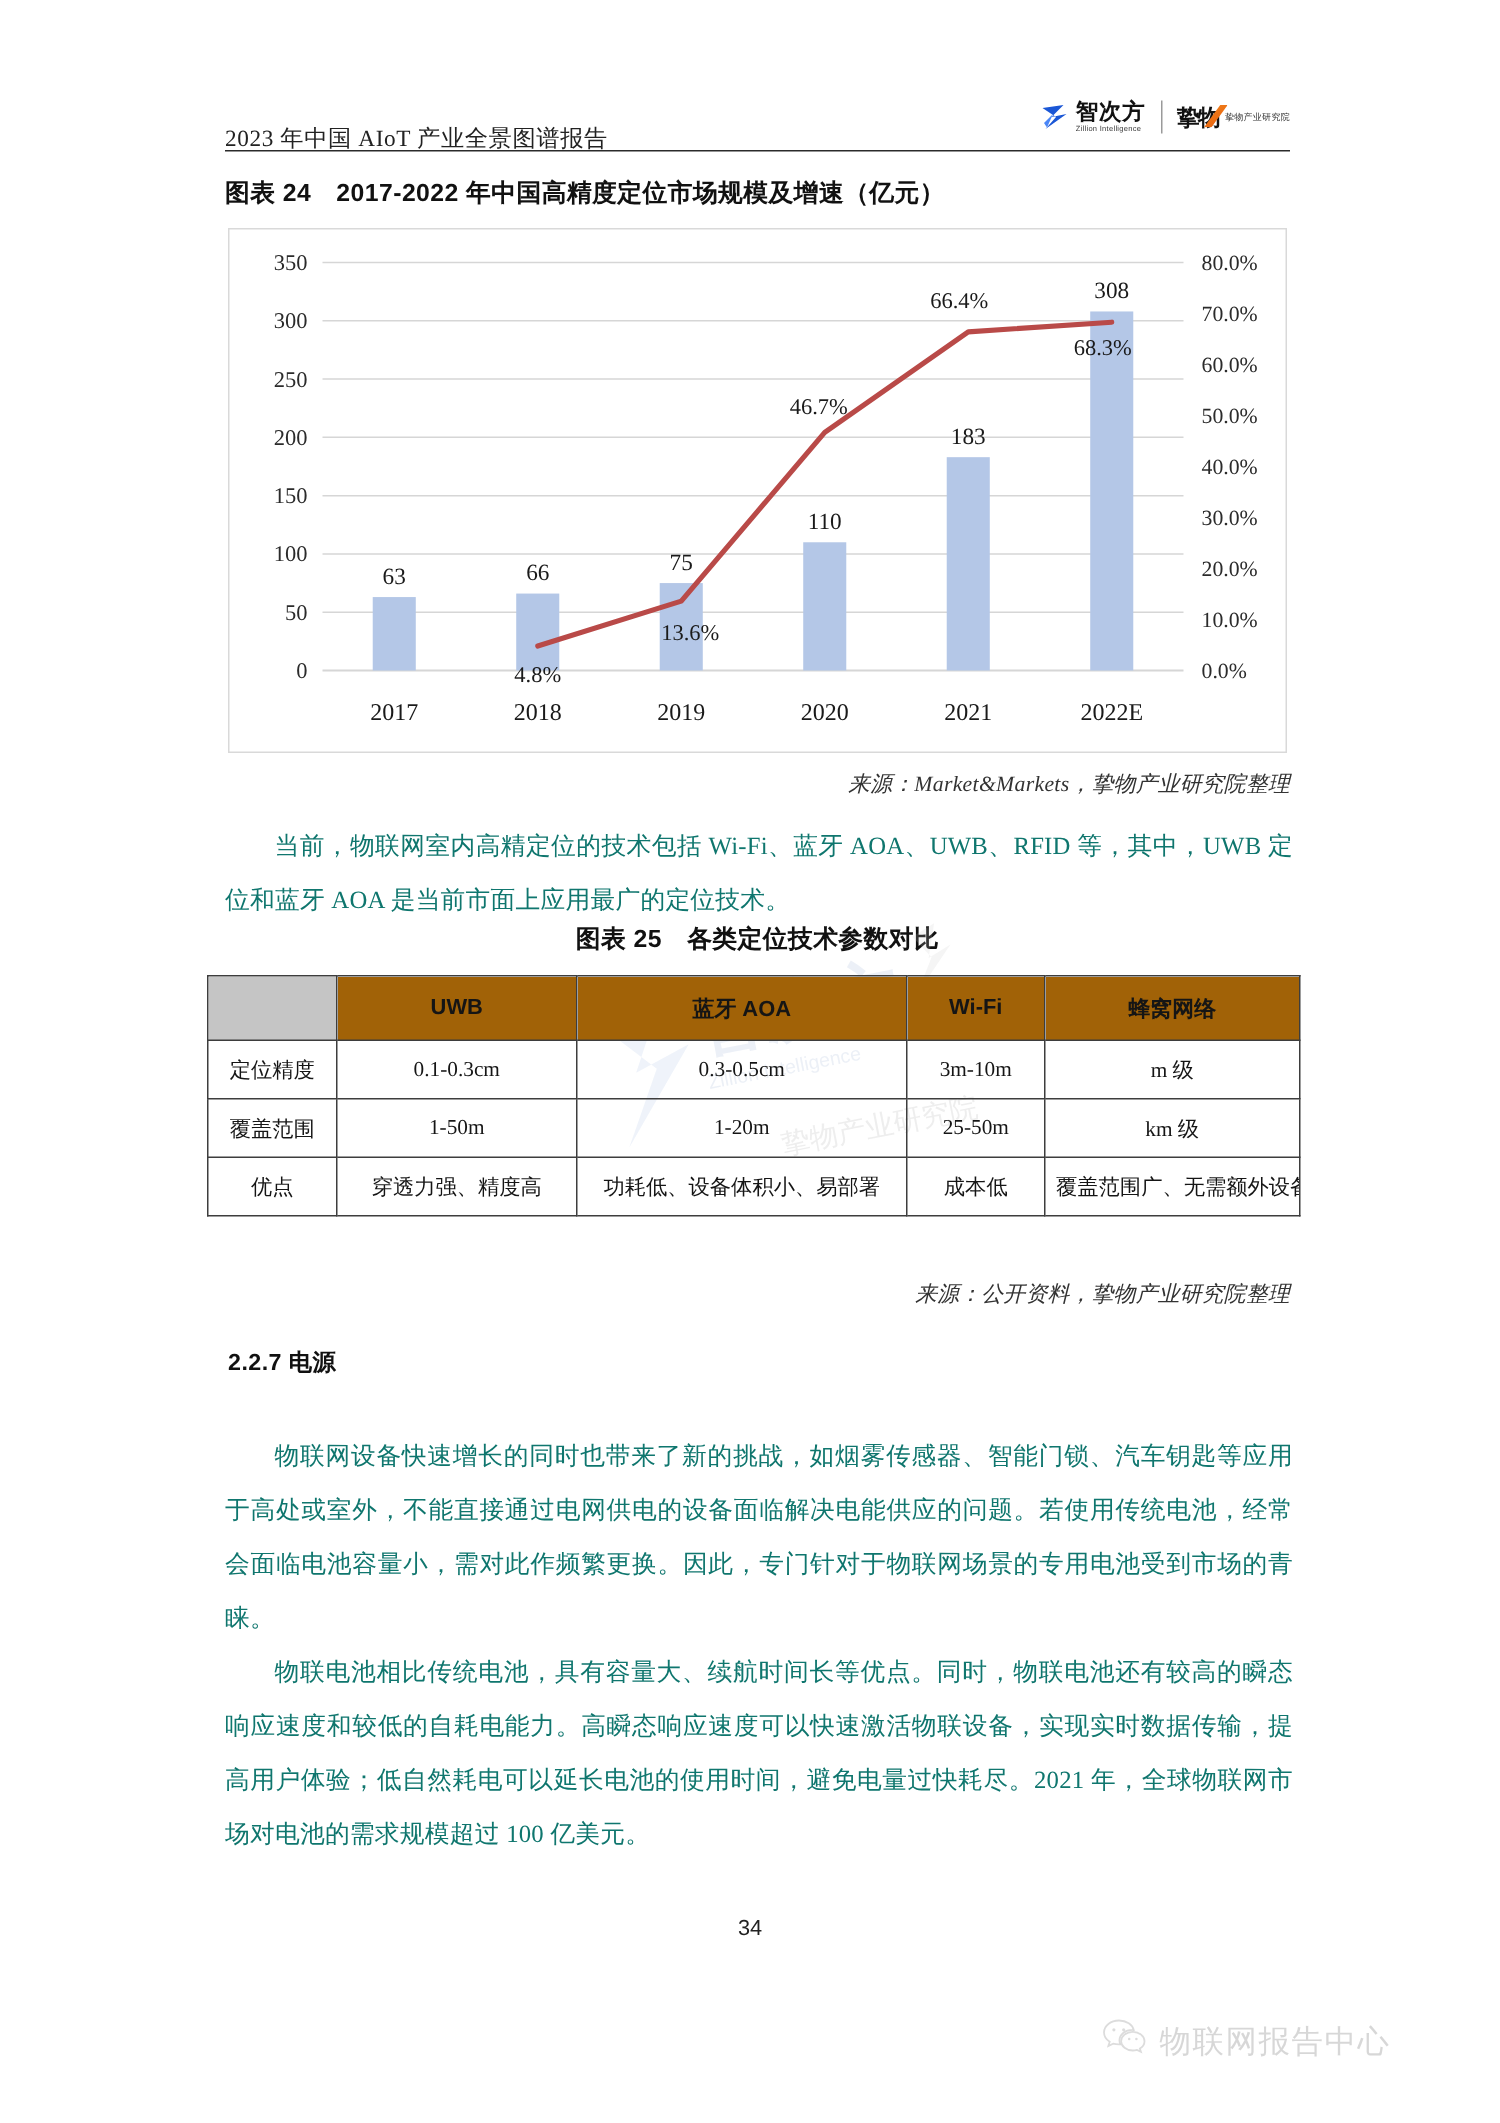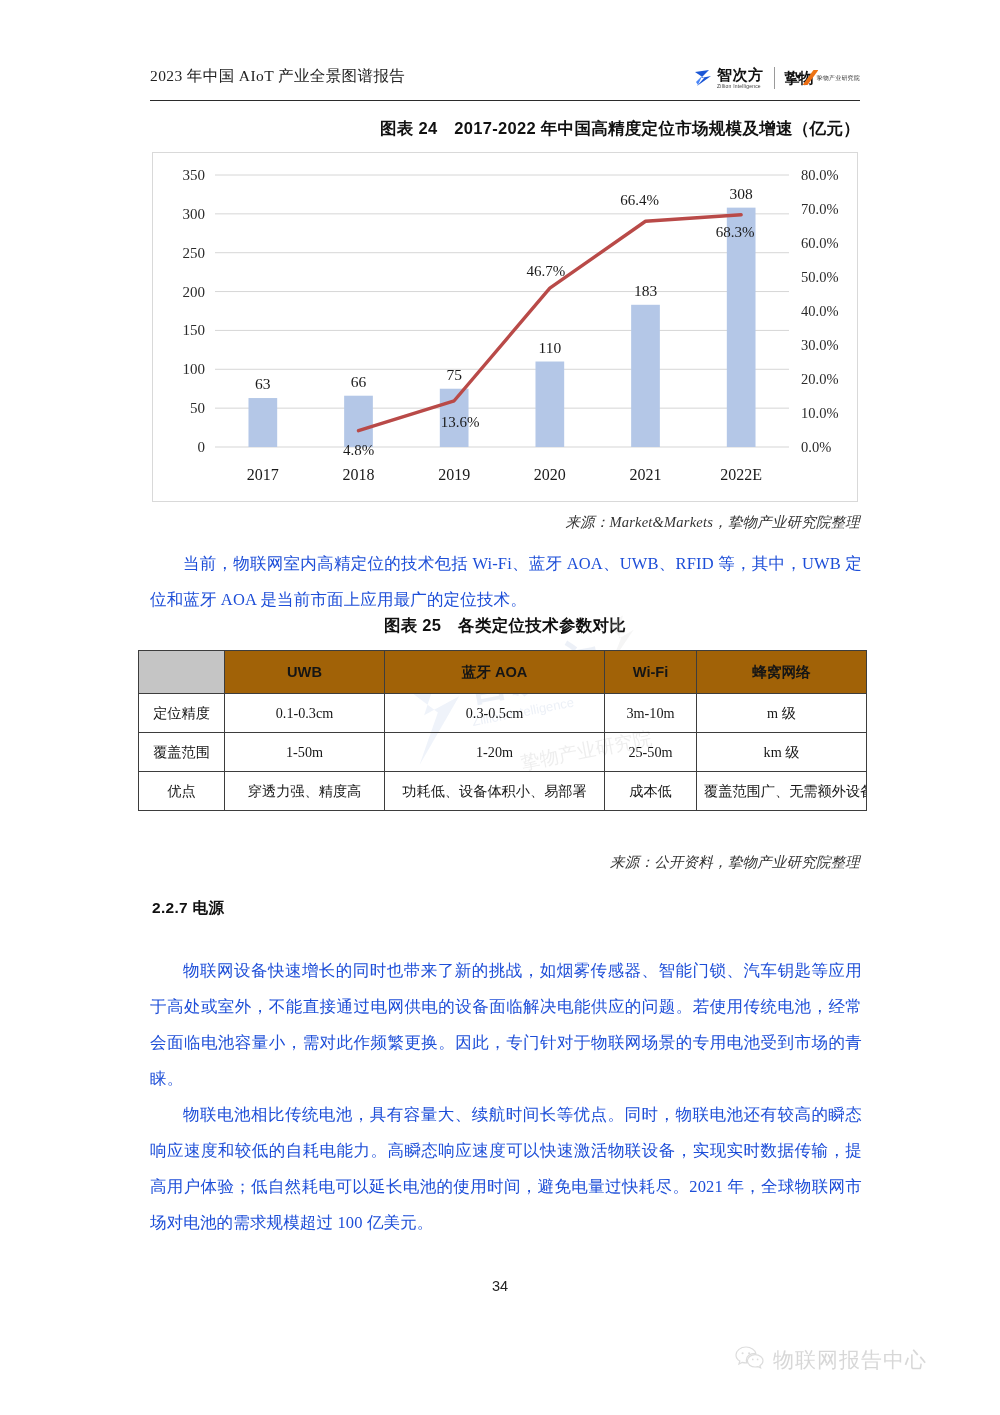--- a/index.html
+++ b/index.html
@@ -20,21 +20,21 @@
   .page-header {
     position: absolute;
     left: 150px;
     top: 58px;
     width: 710px;
     height: 48px;
   }
   .header-title {
     position: absolute;
     left: 0;
-    top: 8px;
+    top: 24px;
     font-size: 15.5px;
     letter-spacing: .4px;
     color: #222;
     white-space: nowrap;
   }
   .header-logos {
     position: absolute;
     right: 0;
     top: 0;
     display: flex;
@@ -113,21 +113,21 @@
     height: 0;
     border-top: 1.6px solid #2b2b2b;
   }
 
   
   .fig24-title {
     position: absolute;
     left: 150px;
     top: 118px;
     width: 710px;
-    text-align: right;
+    text-align: left;
     font-family: "Liberation Sans", sans-serif;
     font-weight: bold;
     font-size: 16.5px;
     color: #111;
     letter-spacing: .3px;
   }
 
   
   .chart-box {
     position: absolute;
@@ -154,21 +154,21 @@
   #source-chart24 { left: 360px; top: 513px; width: 500px; text-align: right; }
   #source-table25 { left: 360px; top: 853px; width: 500px; }
 
   
   .body-para {
     position: absolute;
     left: 150px;
     width: 712px;
     font-size: 16.5px;
     line-height: 36px;
-    color: #1d4ed8;
+    color: #0f766e;
     text-align: justify;
     text-justify: inter-ideograph;
     letter-spacing: .15px;
   }
   .indent { text-indent: 2em; }
 
   
   .fig25-title {
     position: absolute;
     left: 150px;

